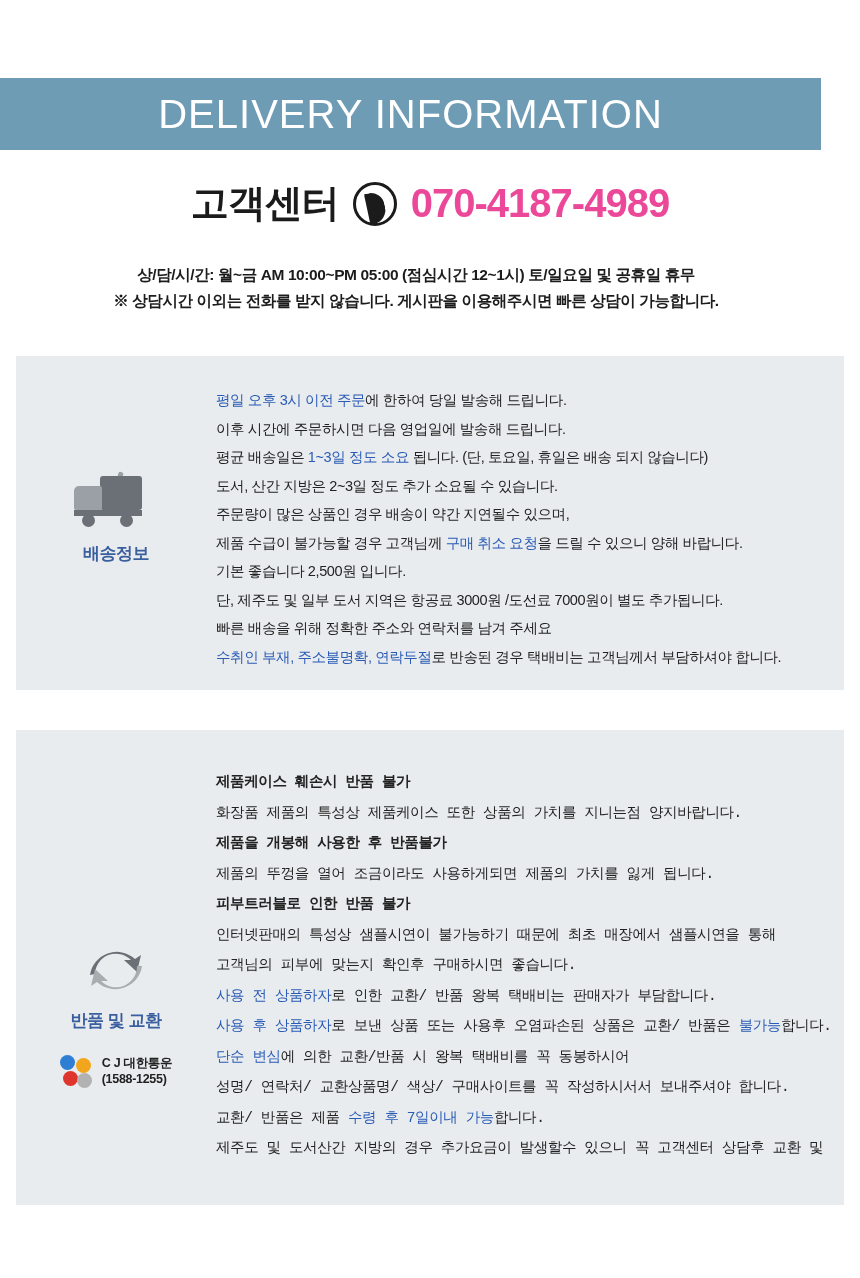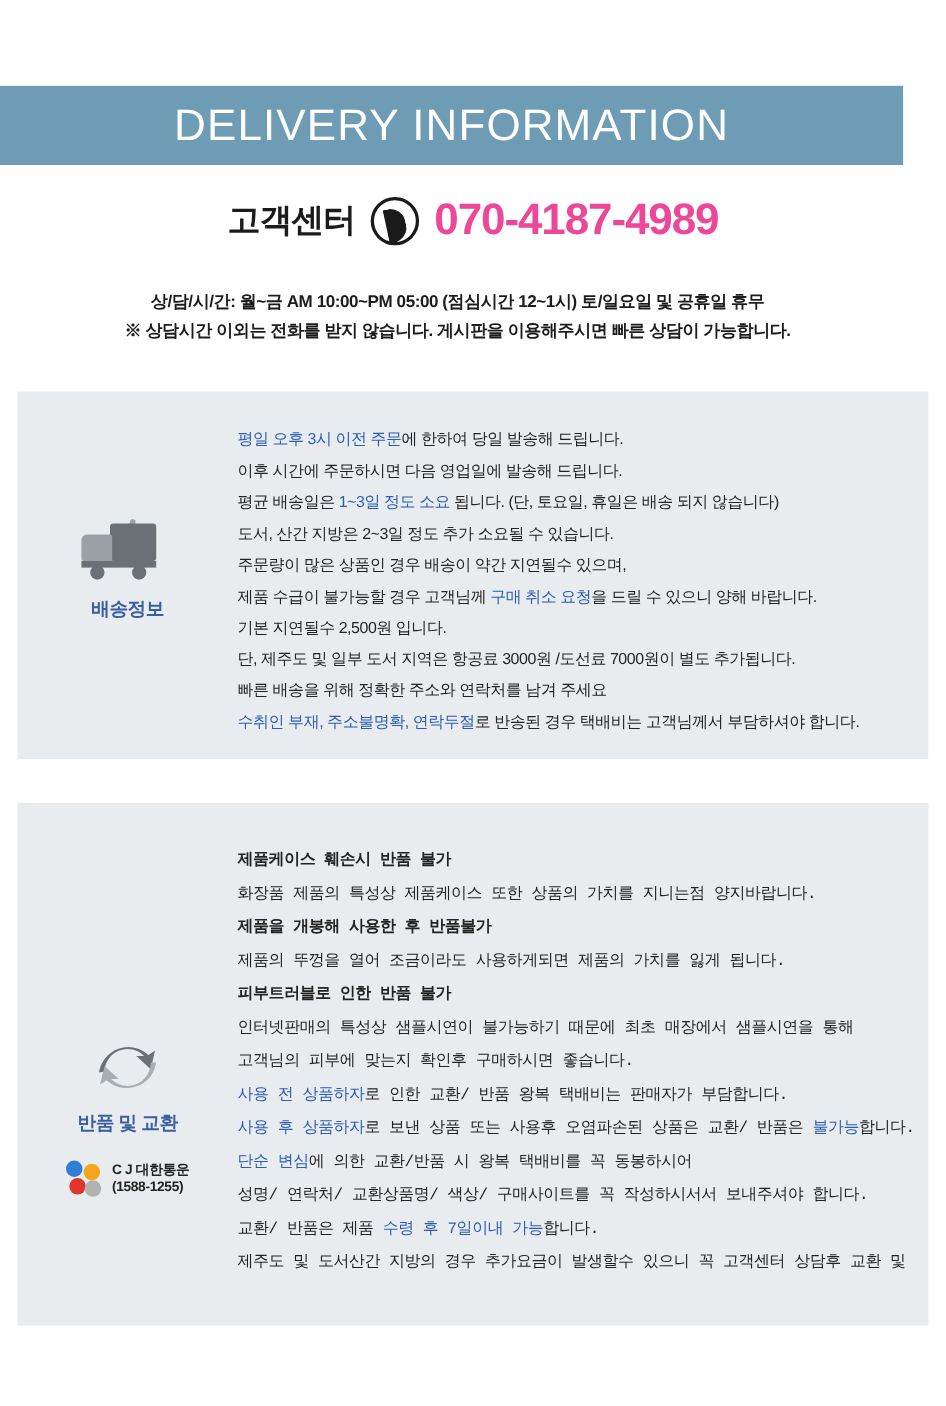--- a/index.html
+++ b/index.html
@@ -42,21 +42,21 @@
     position: absolute;
     top: 178px;
     left: 0;
     width: 860px;
     display: flex;
     align-items: center;
     justify-content: center;
     gap: 14px;
   }
   .cs-label {
-    font-size: 30px;
+    font-size: 38px;
     font-weight: bold;
     color: #1b1b1b;
     letter-spacing: -1px;
   }
   .phone-icon {
     width: 44px;
     height: 44px;
     border: 3px solid #1b1b1b;
     border-radius: 50%;
     display: inline-block;
@@ -274,21 +274,21 @@
     </div>
     <div class="side-title">배송정보</div>
   </div>
   <div class="panel-body">
     <p><span class="blue">평일 오후 3시 이전 주문</span><span>에 한하여 당일 발송해 드립니다.</span></p>
     <p>이후 시간에 주문하시면 다음 영업일에 발송해 드립니다.</p>
     <p><span>평균 배송일은 </span><span class="blue">1~3일 정도 소요</span><span> 됩니다. (단, 토요일, 휴일은 배송 되지 않습니다)</span></p>
     <p>도서, 산간 지방은 2~3일 정도 추가 소요될 수 있습니다.</p>
     <p>주문량이 많은 상품인 경우 배송이 약간 지연될수 있으며,</p>
     <p><span>제품 수급이 불가능할 경우 고객님께 </span><span class="blue">구매 취소 요청</span><span>을 드릴 수 있으니 양해 바랍니다.</span></p>
-    <p>기본 지연될수 2,500원 입니다.</p>
+    <p>기본 좋습니다 2,500원 입니다.</p>
     <p>단, 제주도 및 일부 도서 지역은 항공료 3000원 /도선료 7000원이 별도 추가됩니다.</p>
     <p>빠른 배송을 위해 정확한 주소와 연락처를 남겨 주세요</p>
     <p><span class="blue">수취인 부재, 주소불명확, 연락두절</span><span>로 반송된 경우 택배비는 고객님께서 부담하셔야 합니다.</span></p>
   </div>
 </div>
 
 <div class="panel" id="panel-return">
   <div class="panel-side">
     <div class="exchange">
       <svg width="66" height="56" viewBox="0 0 66 56" xmlns="http://www.w3.org/2000/svg">

